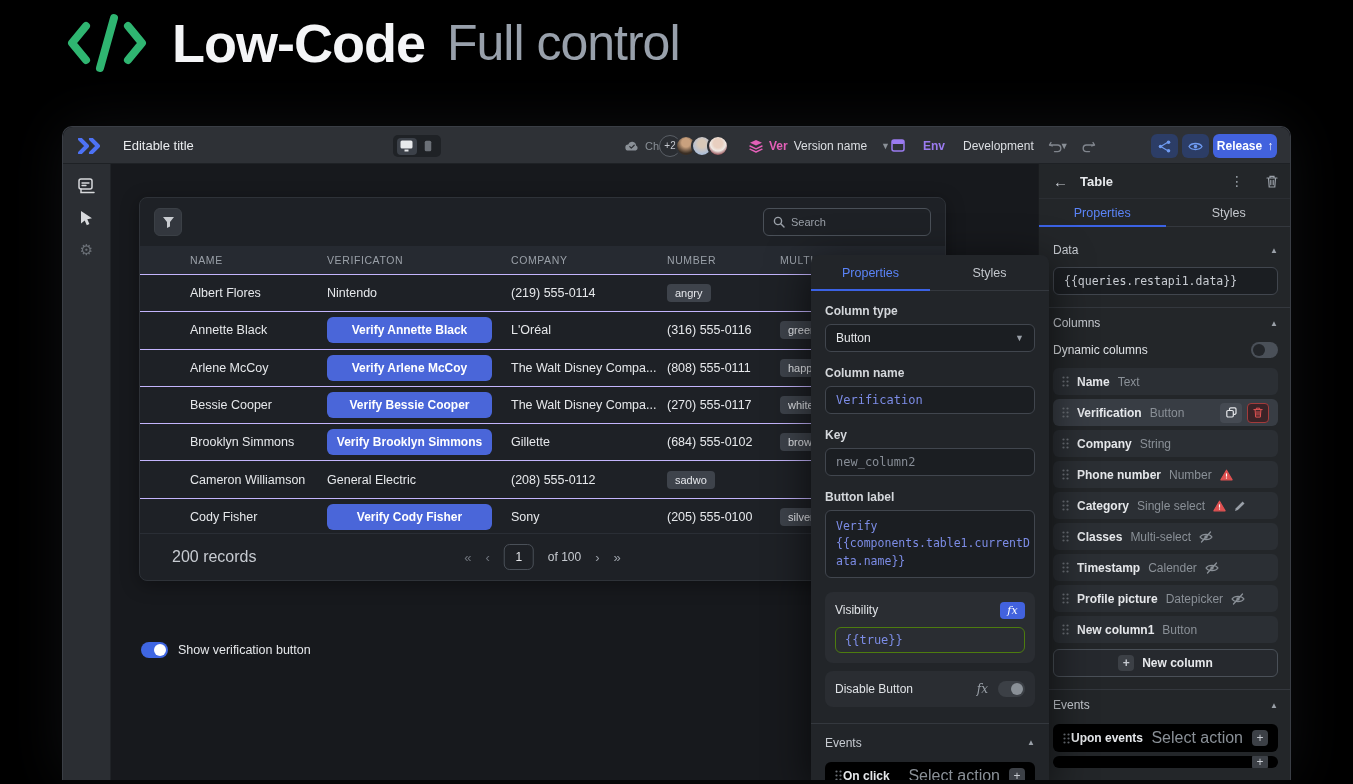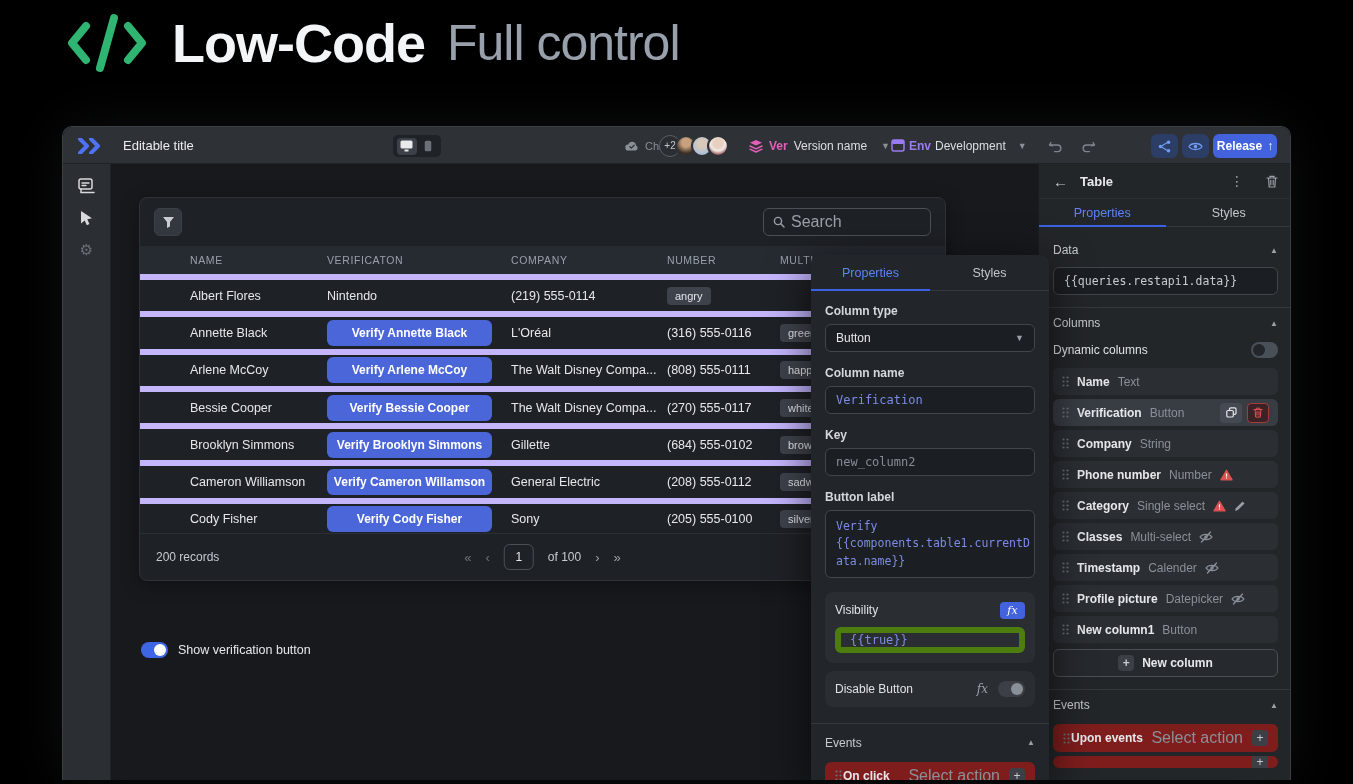--- a/index.html
+++ b/index.html
@@ -31,21 +31,21 @@
   .device-btn.active { background:#3C4149; }
   .tb-status { left:562px; gap:6px; font-size:11px; color:#8A9097; }
   .avatars { left:596px; gap:0; }
   .avatar { width:22px; height:22px; border-radius:50%; border:2px solid #2E3136; margin-left:-6px; }
   .avatar.more { background:#2A2D32; border:1.5px solid #5A5F66; color:#C6CAD0; font-size:10px;
     display:flex; align-items:center; justify-content:center; margin-left:0; }
   .av1 { background:radial-gradient(circle at 50% 32%, #C9A17E 28%, #3A2E24 70%); }
   .av2 { background:radial-gradient(circle at 50% 38%, #D9C9B8 26%, #AEBFD9 72%); }
   .av3 { background:radial-gradient(circle at 50% 35%, #E8CFC0 30%, #EFE9E4 52%, #7D2730 86%); }
   .tb-version { left:686px; gap:6px; }
-  .tb-env { left:828px; gap:4px; }
+  .tb-env { left:828px; gap:18px; }
   .tag-pink { color:#E360B8; font-size:12px; font-weight:700; }
   .tag-purple { color:#9B7BF0; font-size:12px; font-weight:700; }
   .tb-name { font-size:12px; color:#DCDFE3; }
   .caret { color:#8A9097; font-size:9px; margin-left:8px; }
   .tb-undo { left:985px; gap:16px; color:#80858D; }
   .icon-btn-blue { position:absolute; top:7px; width:27px; height:24px; background:#2C3D66; border-radius:6px;
     display:flex; align-items:center; justify-content:center; }
   .share-btn { left:1088px; }
   .eye-btn { left:1119px; }
   .release-btn { position:absolute; left:1150px; top:7px; width:64px; height:24px; background:#4262DE;
@@ -61,33 +61,33 @@
   .canvas { position:absolute; left:48px; top:37px; width:927px; height:617px; background:#17191D; }
 
   
   .widget { position:absolute; left:28px; top:33px; width:807px; height:384px; background:#1E2126;
     border:1px solid #2E3238; border-radius:8px; overflow:hidden; box-shadow:0 4px 18px rgba(0,0,0,.35); }
   .wtoolbar { height:48px; position:relative; }
   .filter-btn { position:absolute; left:14px; top:10px; width:28px; height:28px; background:#33373E;
     border:1px solid #3B4046; border-radius:6px; display:flex; align-items:center; justify-content:center; }
   .search-box { position:absolute; right:14px; top:10px; width:168px; height:28px; border:1px solid #4A5058;
     border-radius:6px; display:flex; align-items:center; gap:6px; padding:0 9px; }
-  .search-box input { background:transparent; border:none; color:#e5e5e5; font-size:16px; width:120px; }
+  .search-box input { background:transparent; border:none; color:#e5e5e5; font-size:11px; width:120px; }
   .search-box input::placeholder { color:#9AA0A8; }
   .tgrid { display:grid; grid-template-columns:137px 184px 156px 113px 142px 1fr; padding-left:50px; align-items:center; }
   .thead { height:28px; background:#262A31; font-size:10.5px; letter-spacing:.6px; color:#9AA0A8; }
   .hcell { white-space:nowrap; }
-  .trow { height:37.3px; border-top:6px solid #c4b5fd; font-size:12.5px; color:#E6E8EB; }
+  .trow { height:37.3px; border-top:1px solid #c4b5fd; font-size:12.5px; color:#E6E8EB; }
   .cell { white-space:nowrap; }
   .verify-btn { width:165px; height:26px; background:#4A66D9; border-radius:6px; color:#fff;
     font-size:12px; font-weight:600; }
   .tag { background:#3E434B; border-radius:4px; padding:3px 8px; font-size:11px; color:#E4E6EA; }
   .wfooter { position:absolute; bottom:0; left:0; width:100%; height:47px; border-top:1px solid #2A2E35;
     display:flex; align-items:center; }
-  .records { margin-left:16px; font-size:12px; color:#C7CBD1; }
+  .records { margin-left:32px; font-size:16px; color:#C7CBD1; }
   .pager { position:absolute; left:50%; transform:translateX(-50%); display:flex; align-items:center; gap:14px;
     font-size:13px; color:#6D727A; }
   .page-box { width:30px; height:26px; border:1px solid #4A5058; border-radius:6px; color:#E6E8EB;
     font-size:12px; display:flex; align-items:center; justify-content:center; }
   .page-of { font-size:12px; color:#C7CBD1; }
   .pg-active { color:#9AA0A8; }
 
   
   .show-toggle-row { position:absolute; left:30px; top:478px; display:flex; align-items:center; gap:10px; }
   .switch { width:27px; height:16px; border-radius:9px; position:relative; }
@@ -105,41 +105,41 @@
   .flabel { font-size:12px; font-weight:600; color:#D4D7DB; margin-bottom:6px; }
   .fbox { background:#1B1E22; border:1px solid #41464E; border-radius:6px; min-height:28px;
     display:flex; align-items:center; padding:0 10px; font-size:12px; }
   .mono { font-family:"DejaVu Sans Mono","Liberation Mono",monospace; }
   .code-blue { color:#7C8CE6; }
   .code-gray { color:#878D96; }
   .sec-head { display:flex; align-items:center; justify-content:space-between; font-size:12px; color:#C7CBD1; }
   .tri { font-size:8px; color:#9AA0A8; }
   .plus-box { width:16px; height:16px; background:#3C4046; border-radius:4px; color:#C6CAD0; font-size:12px;
     display:flex; align-items:center; justify-content:center; line-height:1; }
-  .event-row { background:#7f1d1d; border-radius:6px; height:28px; display:flex; align-items:center;
+  .event-row { background:#000000; border-radius:6px; height:28px; display:flex; align-items:center;
     gap:1px; padding:0 10px; }
   .event-name { font-size:12px; font-weight:600; color:#E6E8EB; flex:1; }
   .select-action { font-size:16px; color:#8A9097; margin-right:8px; }
   .fx-badge { width:25px; height:17px; background:#4262DE; border-radius:4px; color:#fff;
     font-family:"DejaVu Serif","Liberation Serif",serif; font-style:italic; font-size:11px;
     display:flex; align-items:center; justify-content:center; }
   .fx-plain { font-family:"DejaVu Serif","Liberation Serif",serif; font-style:italic; font-size:12px; color:#9AA0A8; }
 
   
   .col-panel { position:absolute; left:748px; top:128px; width:238px; height:526px; background:#222529;
     border-radius:8px 8px 0 0; box-shadow:0 10px 44px rgba(0,0,0,.65); z-index:6; overflow:hidden; }
   .cp-body { padding:13px 14px 0; }
   .cp-field { margin-bottom:14px; }
   .sel-caret { margin-left:auto; color:#9AA0A8; font-size:9px; }
   .textarea { align-items:flex-start; padding:7px 10px; white-space:pre-line; line-height:1.5;
     font-size:11.5px; }
   .card { background:#2A2D32; border-radius:8px; padding:10px; margin-bottom:8px; }
   .card-head { display:flex; align-items:center; justify-content:space-between; margin-bottom:8px;
     font-size:12px; color:#DFE2E6; }
-  .card-input { border:6px solid #4d7c0f; border-radius:6px; min-height:26px; display:flex; align-items:center;
+  .card-input { border:1px solid #4d7c0f; border-radius:6px; min-height:26px; display:flex; align-items:center;
     padding:0 9px; font-size:12px; }
   .card.row { display:flex; align-items:center; justify-content:space-between; padding:0 10px; height:36px; margin-bottom:0; }
   .card.row .left { font-size:12px; color:#DFE2E6; }
   .card.row .right { display:flex; align-items:center; gap:10px; }
   .cp-divider { border-top:1px solid #34383E; margin:16px -14px 0; }
   .cp-events { padding:12px 14px 0; }
 
   
   .inspector { position:absolute; left:975px; top:37px; width:254px; height:617px; background:#232629;
     border-left:1px solid #1A1C1F; overflow:hidden; }
@@ -375,23 +375,20 @@
             <div class="cell">Gillette</div>
             <div class="cell">(684) 555-0102</div>
             <div class="cell">
               <span class="tag">brown</span>
             </div>
             <div class="cell"></div>
           </div>
 
           <div class="tgrid trow">
             <div class="cell">Cameron Williamson</div>
-            <div class="cell">
-              <button class="verify-btn">Verify Cameron Willamson</button>
-            </div>
             <div class="cell">General Electric</div>
             <div class="cell">(208) 555-0112</div>
             <div class="cell">
               <span class="tag">sadwo</span>
             </div>
             <div class="cell"></div>
           </div>
 
           <div class="tgrid trow">
             <div class="cell">Cody Fisher</div>

